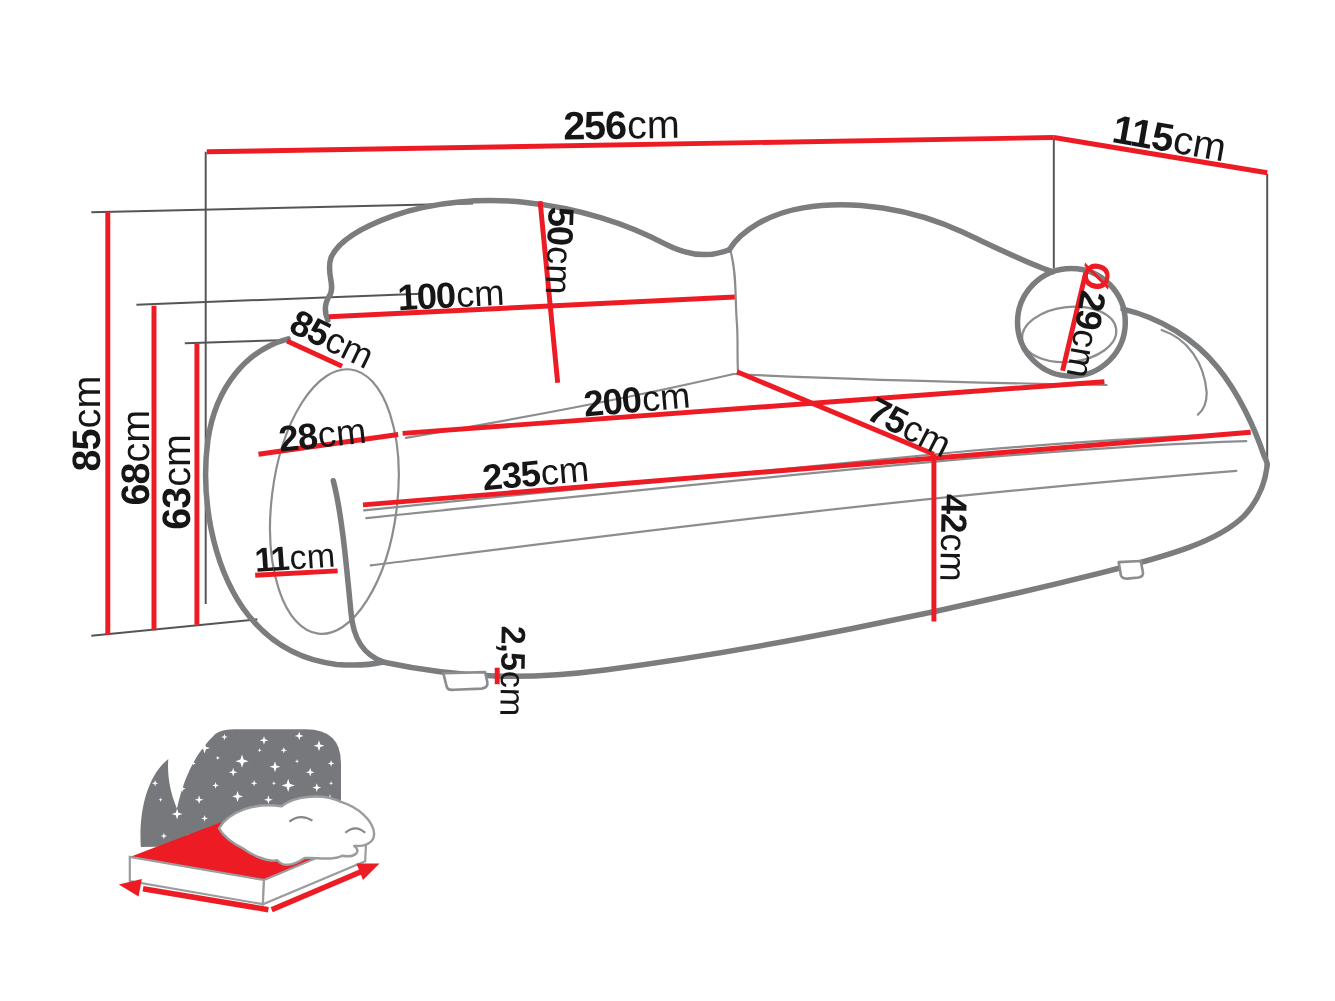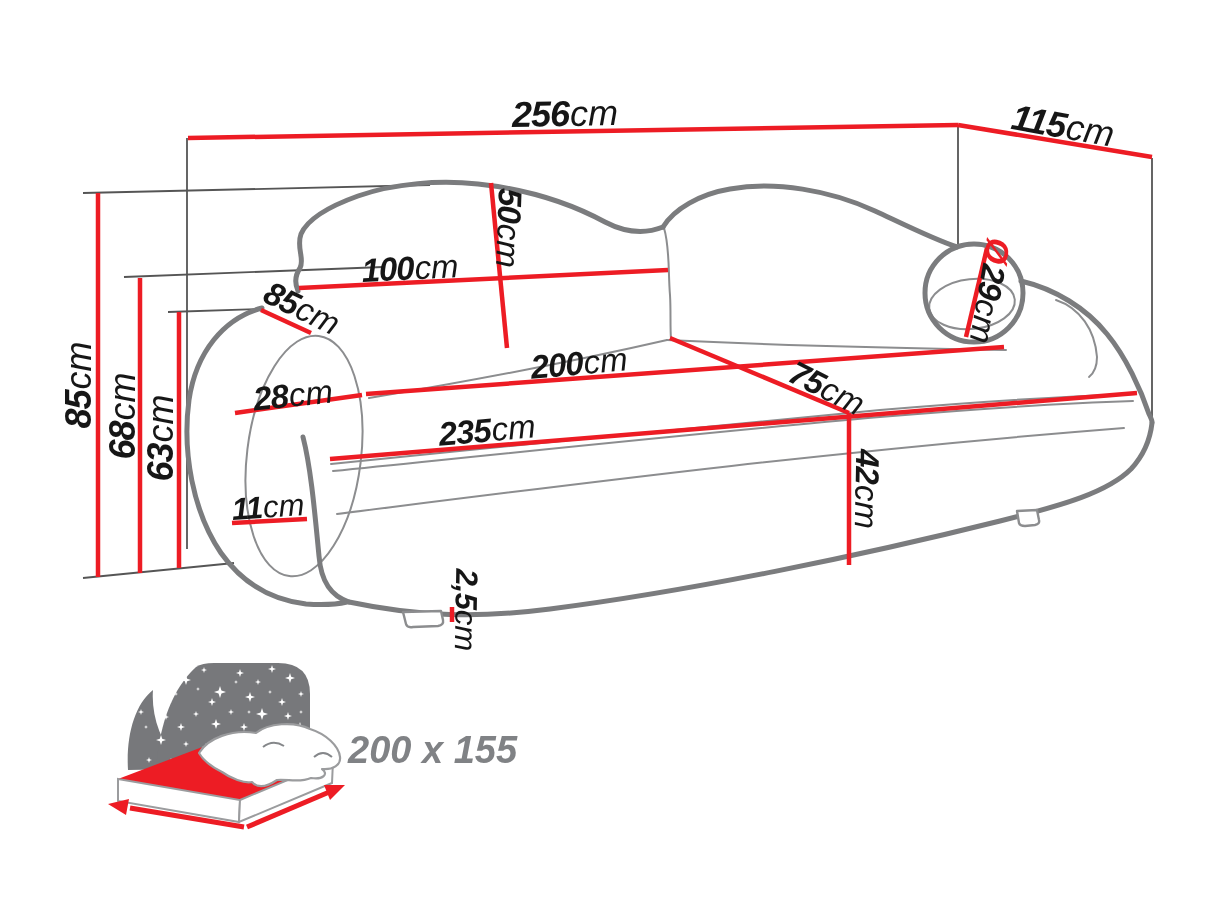--- a/index.html
+++ b/index.html
@@ -1,17 +1,17 @@
 <!DOCTYPE html>
 <html><head>
 <meta charset="utf-8">
 <style>
   html,body{margin:0;padding:0;background:#ffffff;}
   body{width:1214px;height:910px;font-family:"Liberation Sans",sans-serif;overflow:hidden;}
-  .stage{position:relative;width:1030px;height:910px;background:#fff;font-style:italic;}
+  .stage{position:relative;width:1030px;height:910px;background:#fff;}
   .stage svg.art{position:absolute;left:0;top:0;}
   .dim{position:absolute;white-space:nowrap;color:#161616;line-height:1;}
   .dim .num{font-weight:700;letter-spacing:-1px;}
   .dim .unit{font-weight:400;letter-spacing:0;margin-left:1px;}
   .dim .dia{color:#ed1c24;font-weight:700;margin-right:1px;}
   .bed-size{position:absolute;color:#808285;font-weight:700;letter-spacing:0px;line-height:1;}
 </style>
 </head>
 <body>
 
@@ -217,15 +217,14 @@
   </div>
 
   <div class="dim" style="left:268px;top:507px;font-size:31px;transform:translate(-50%,-50%) rotate(-4deg);">
     <span class="num">11</span><span class="unit">cm</span>
   </div>
 
   <div class="dim" style="left:466px;top:610px;font-size:31px;transform:translate(-50%,-50%) rotate(91deg);">
     <span class="num">2,5</span><span class="unit">cm</span>
   </div>
 
-  <div class="bed-size" style="left:348px;top:750px;font-size:38px;transform:translateY(-50%);">200 x 155</div>
 
 </div>
 
 </body></html>

